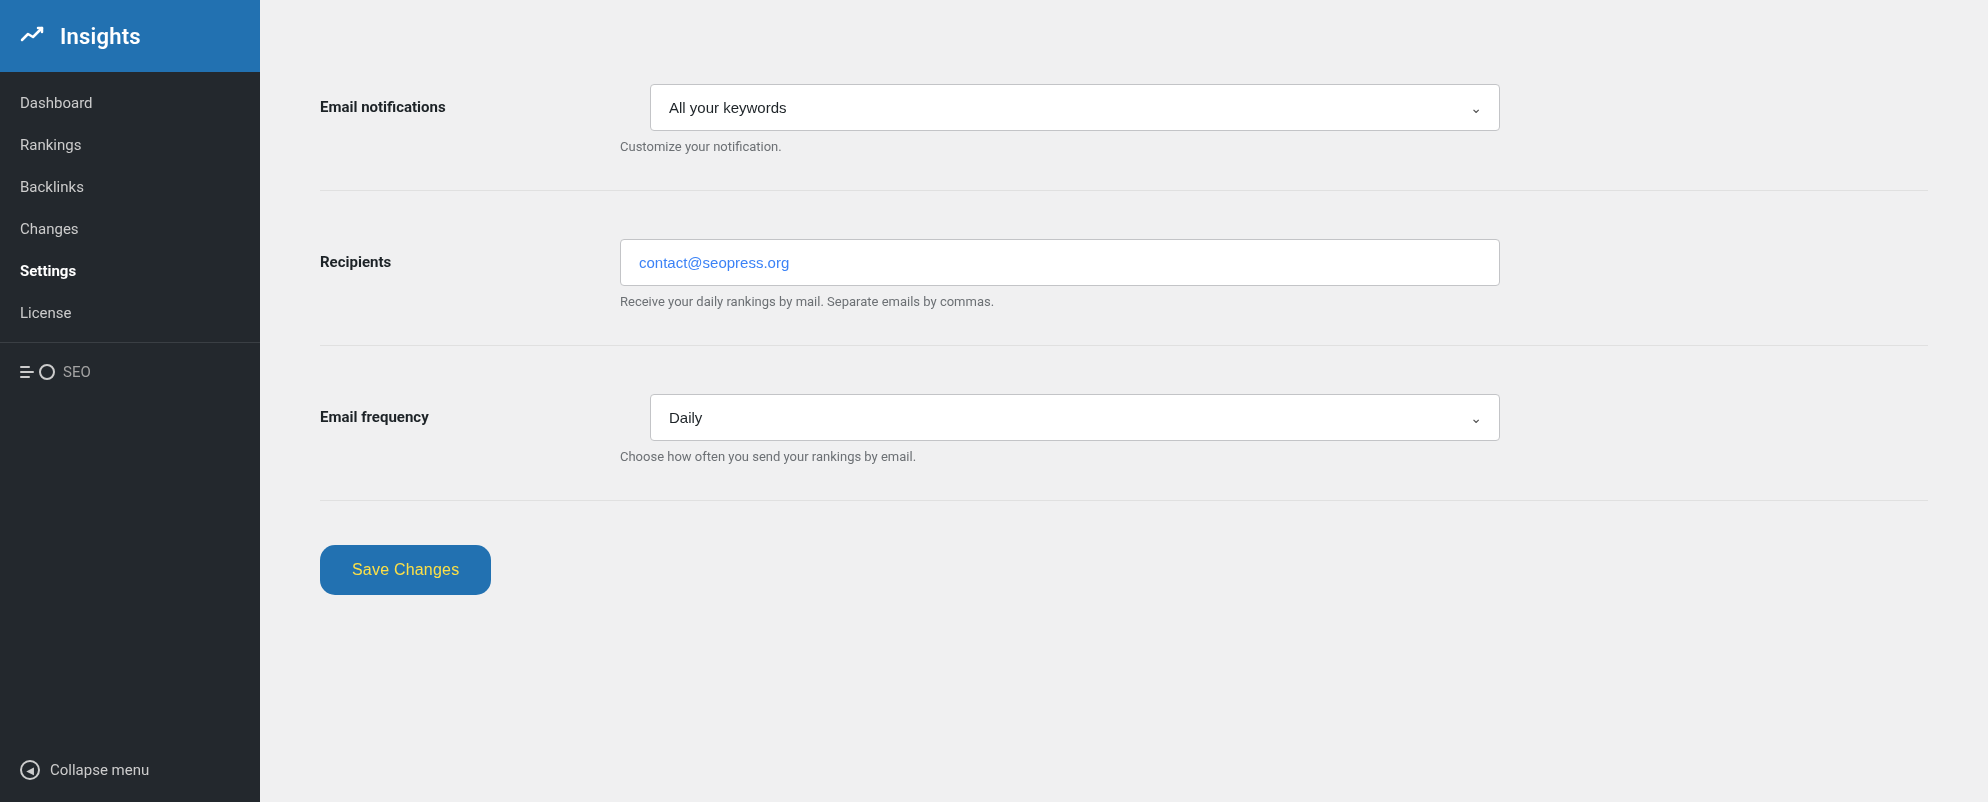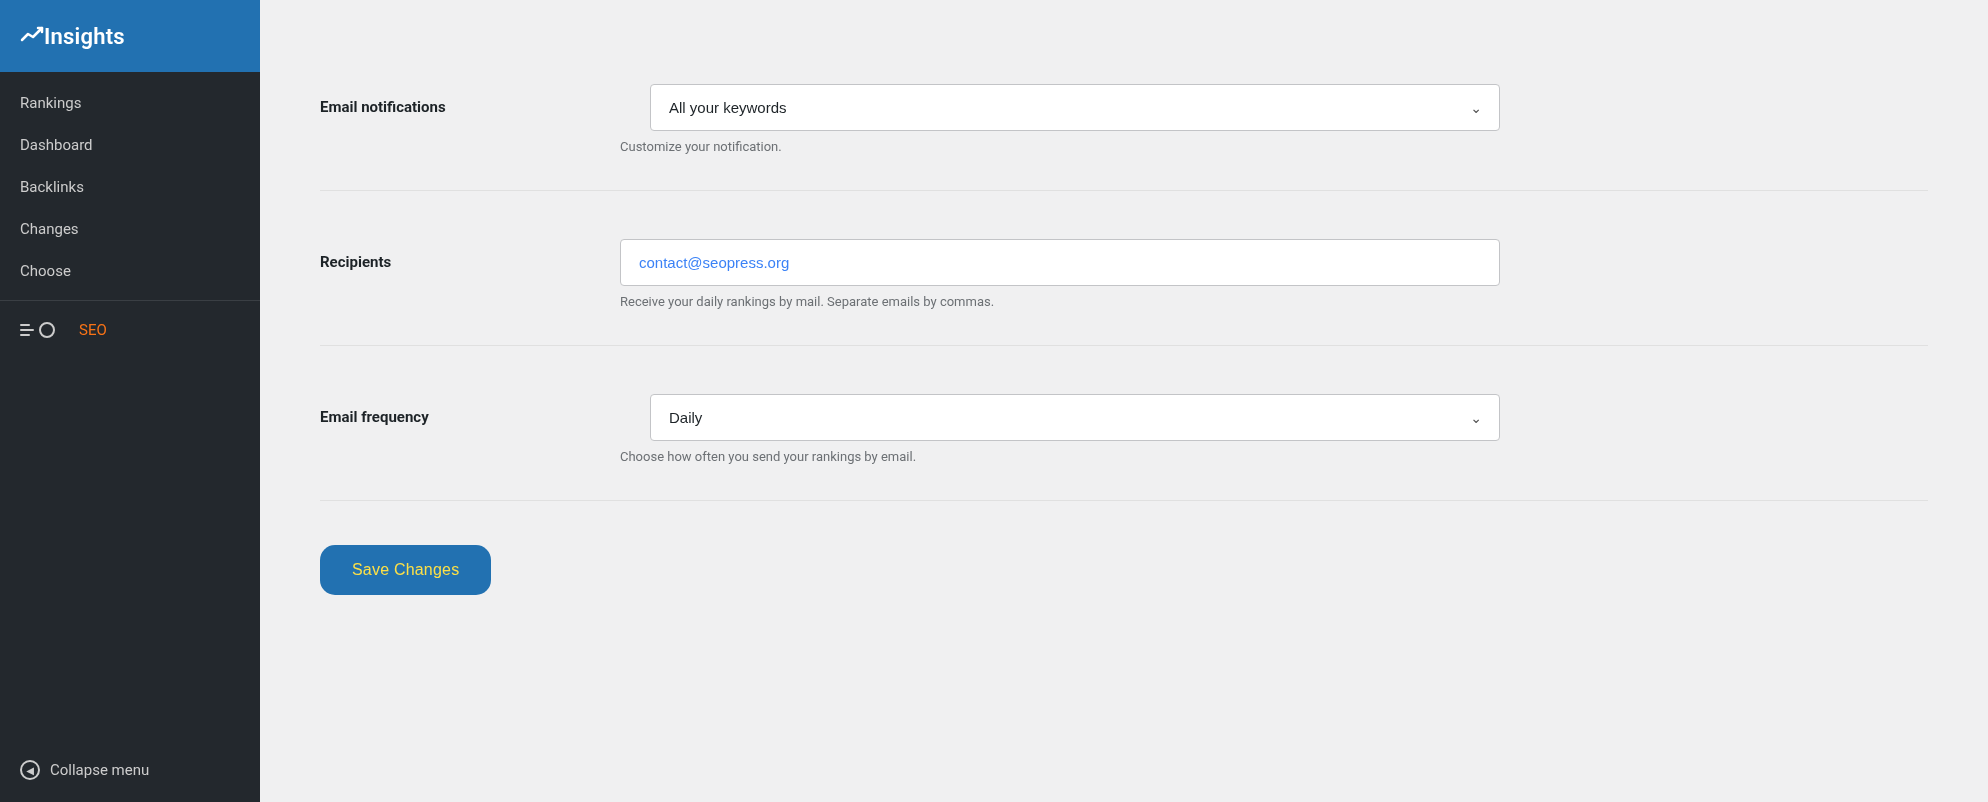--- a/index.html
+++ b/index.html
@@ -24,21 +24,21 @@
       background: #23282d;
       display: flex;
       flex-direction: column;
       height: 100%;
     }
 
     .sidebar-header {
       background: #2271b1;
       display: flex;
       align-items: center;
-      gap: 0;
+      gap: 16px;
       padding: 18px 20px;
       height: 72px;
     }
 
     .sidebar-header-title {
       color: #fff;
       font-size: 22px;
       font-weight: 600;
       letter-spacing: 0.2px;
     }
@@ -65,26 +65,26 @@
     }
 
     .sidebar-divider {
       height: 1px;
       background: #3a3f44;
       margin: 8px 0;
     }
 
     .sidebar-seo-item {
       padding: 12px 20px;
-      color: #f97316;
-      font-size: 15px;
-      cursor: pointer;
-      display: flex;
-      align-items: center;
-      gap: 24px;
+      color: #a3a3a3;
+      font-size: 15px;
+      cursor: pointer;
+      display: flex;
+      align-items: center;
+      gap: 8px;
     }
 
     .seo-icon {
       display: inline-flex;
       align-items: center;
       gap: 3px;
     }
 
     .seo-icon-lines {
       display: flex;
@@ -252,25 +252,26 @@
     <span class="chart-icon">
       <svg viewBox="0 0 24 24">
         <polyline points="2,18 8,12 13,15 22,6"></polyline>
         <polyline points="18,6 22,6 22,10"></polyline>
       </svg>
     </span>
     <span class="sidebar-header-title">Insights</span>
   </div>
 
   <div class="sidebar-nav">
+    <a class="sidebar-nav-item">Dashboard</a>
     <a class="sidebar-nav-item">Rankings</a>
-    <a class="sidebar-nav-item">Dashboard</a>
     <a class="sidebar-nav-item">Backlinks</a>
     <a class="sidebar-nav-item">Changes</a>
-    <a class="sidebar-nav-item">Choose</a>
+    <a class="sidebar-nav-item active">Settings</a>
+    <a class="sidebar-nav-item">License</a>
 
     <div class="sidebar-divider"></div>
 
     <div class="sidebar-seo-item">
       <div class="seo-icon">
         <div class="seo-icon-lines">
           <div class="seo-icon-line" style="width:10px;"></div>
           <div class="seo-icon-line" style="width:14px;"></div>
           <div class="seo-icon-line" style="width:10px;"></div>
         </div>

